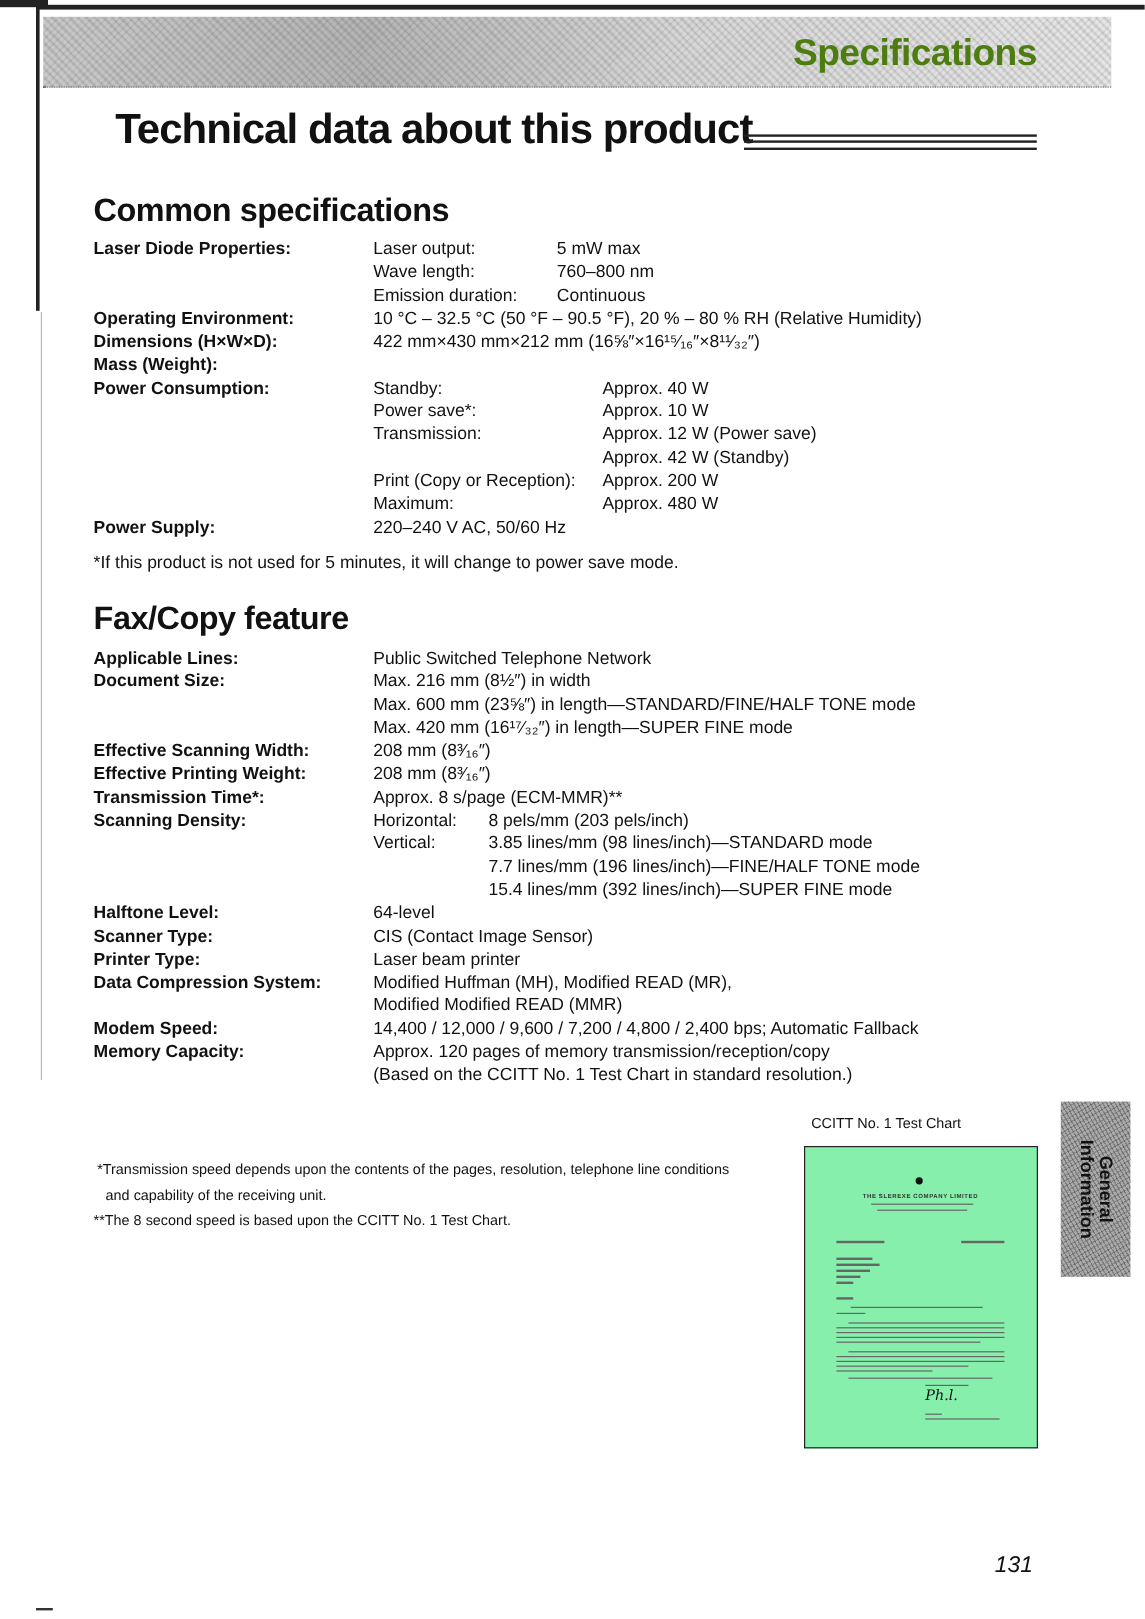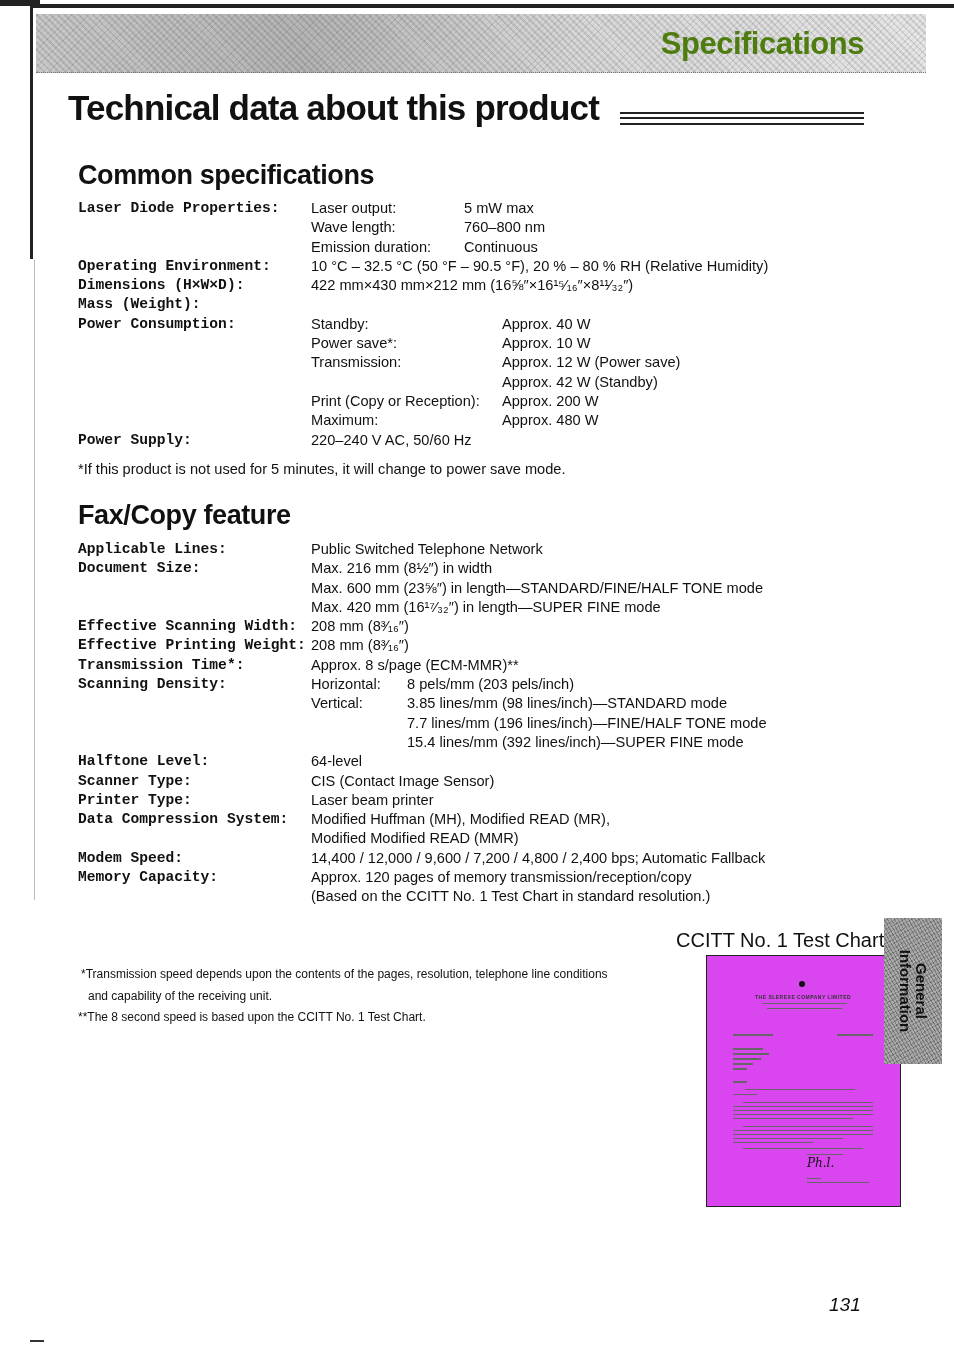--- a/index.html
+++ b/index.html
@@ -10,42 +10,42 @@
     .leftrule { position: absolute; left: 30px; top: 4px; width: 3px; height: 255px; background: #222; }
     .leftrule2 { position: absolute; left: 34px; top: 260px; width: 1px; height: 640px; background: #bbb; }
     .banner { position: absolute; left: 36px; top: 14px; width: 890px; height: 58px;
               background:
                 repeating-linear-gradient(45deg, rgba(0,0,0,0.10) 0 2px, transparent 2px 5px),
                 repeating-linear-gradient(-45deg, rgba(0,0,0,0.08) 0 1px, transparent 1px 4px),
                 linear-gradient(90deg, #c9c9c9 0%, #b5b5b5 30%, #d8d8d8 60%, #e6e6e6 100%);
               border-bottom: 1px dotted #777; }
     .banner-title { position: absolute; right: 90px; top: 26px; font-size: 31px; font-weight: bold;
                     letter-spacing: -0.5px; color: #4d7c0f; }
-    .page-title { position: absolute; left: 68px; top: 88px; font-size: 35px; font-weight: bold;
+    .page-title { position: absolute; left: 96px; top: 88px; font-size: 35px; font-weight: bold;
                   letter-spacing: -0.8px; margin: 0; }
     .title-rule { position: absolute; left: 620px; top: 112px; width: 244px; height: 9px;
                   border-top: 2px solid #222; border-bottom: 2px solid #222; }
     .title-rule::after { content: ""; position: absolute; left: 0; right: 0; top: 3px; height: 2px; background: #222; }
     h2 { position: absolute; left: 78px; margin: 0; font-size: 27px; font-weight: bold; letter-spacing: -0.4px; }
     .spec { position: absolute; left: 78px; font-size: 14.6px; line-height: 19.3px; }
     .row { display: flex; }
-    .lbl { width: 233px; font-weight: bold; flex-shrink: 0; font-family: Liberation Mono, monospace; }
+    .lbl { width: 233px; font-weight: bold; flex-shrink: 0; }
     .val { flex: 1; }
     .sub { display: flex; }
     .sk1 { width: 153px; flex-shrink: 0; }
     .sk2 { width: 191px; flex-shrink: 0; }
     .sk3 { width: 96px; flex-shrink: 0; }
     .indent3 { padding-left: 96px; }
     .note { position: absolute; font-size: 14.6px; line-height: 19px; }
     .footnotes { position: absolute; left: 78px; top: 964px; font-size: 12px; line-height: 21.5px; width: 540px; }
     .fn { padding-left: 10px; text-indent: -7px; }
     .fn2 { text-indent: -10px; padding-left: 10px; }
-    .chart-caption { position: absolute; left: 676px; top: 929px; font-size: 20px; }
+    .chart-caption { position: absolute; left: 676px; top: 929px; font-size: 12px; }
     .chart-box { position: absolute; left: 670px; top: 955px; width: 193px; height: 250px;
-                 border: 1.5px solid #222; background: #d946ef; margin-left: 36px; }
+                 border: 1.5px solid #222; background: #86efac; }
     .chart-box .dot { position: absolute; left: 92px; top: 25px; width: 6px; height: 6px; border-radius: 50%; background: #111; }
     .chart-box .l { position: absolute; height: 1.5px; background: #666; }
     .chart-box .h { position: absolute; font-size: 5px; font-weight: bold; color: #333; letter-spacing: 0.5px; }
     .chart-box .sig { position: absolute; left: 100px; top: 200px; font-family: "DejaVu Serif", serif; font-style: italic; font-size: 12px; }
     .sidetab { position: absolute; left: 884px; top: 918px; width: 58px; height: 146px;
                background:
                  repeating-linear-gradient(60deg, rgba(0,0,0,0.25) 0 1px, transparent 1px 3px),
                  repeating-linear-gradient(-30deg, rgba(0,0,0,0.18) 0 1px, transparent 1px 4px),
                  #a9a9a9; }
     .sidetab-text { position: absolute; left: 50%; top: 50%; transform: translate(-50%,-50%) rotate(90deg);

